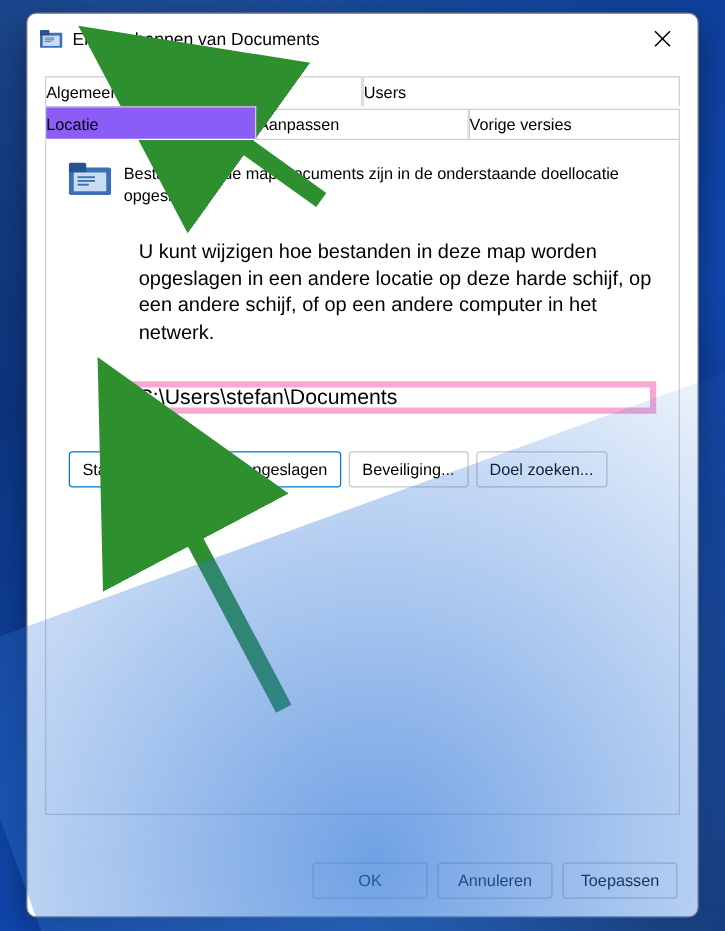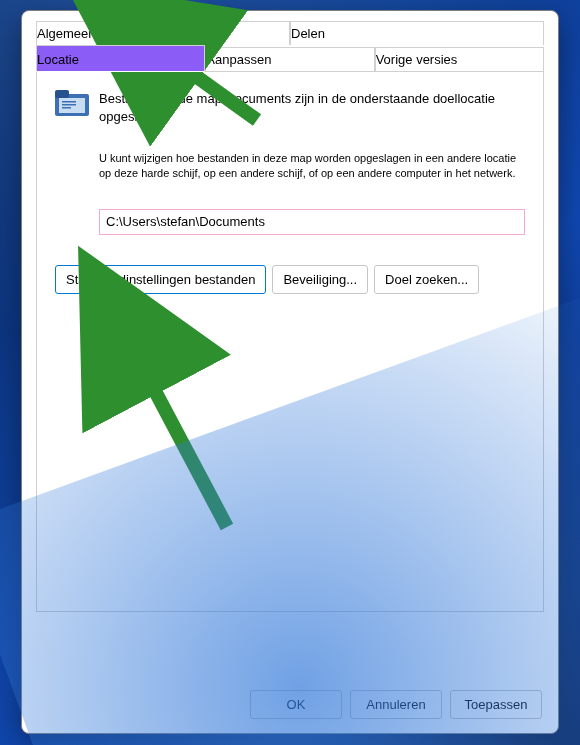--- a/index.html
+++ b/index.html
@@ -118,34 +118,34 @@
     width: 34px;
     height: 28px;
     flex-shrink: 0;
   }
   .intro-text {
     font-size: 13px;
     line-height: 1.35;
   }
 
   .desc-text {
-    font-size: 11px;
+    font-size: 16px;
     line-height: 1.35;
     margin-top: 26px;
-    margin-left: 44px;
+    margin-left: 56px;
   }
 
   .path-input {
     width: calc(100% - 44px);
     margin-left: 44px;
     margin-top: 28px;
     height: 26px;
-    border: 1px solid #f9a8d4;
+    border: 5px solid #f9a8d4;
     padding: 2px 6px;
-    font-size: 13px;
+    font-size: 17px;
     font-family: inherit;
     background: #ffffff;
   }
 
   .btn-row {
     display: flex;
     gap: 6px;
     margin-top: 30px;
     margin-left: 0;
   }
@@ -182,25 +182,44 @@
     position: absolute;
     pointer-events: none;
     overflow: visible;
   }
 </style>
 </head>
 <body>
 
 <div class="dialog">
 
+  <div class="titlebar">
+    <span class="title-icon">
+      <svg viewBox="0 0 24 20">
+        <rect x="0" y="3" width="24" height="16" rx="1" fill="#3d6fb4"></rect>
+        <rect x="0" y="0" width="10" height="6" rx="1" fill="#27528f"></rect>
+        <rect x="3" y="6" width="18" height="11" fill="#c9ddf2"></rect>
+        <rect x="5" y="8" width="10" height="1" fill="#3d6fb4"></rect>
+        <rect x="5" y="10" width="10" height="1" fill="#3d6fb4"></rect>
+        <rect x="5" y="12" width="7" height="1" fill="#3d6fb4"></rect>
+      </svg>
+    </span>
+    <span class="title-text">Eigenschappen van Documents</span>
+    <div class="close-btn">
+      <svg viewBox="0 0 14 14">
+        <line x1="1" y1="1" x2="13" y2="13" stroke="#000" stroke-width="1.3"></line>
+        <line x1="13" y1="1" x2="1" y2="13" stroke="#000" stroke-width="1.3"></line>
+      </svg>
+    </div>
+  </div>
 
   <div class="tab-container">
     <div class="tab-row row1">
       <div class="tab"><span>Algemeen</span></div>
-      <div class="tab"><span>Delen</span></div>
+      <div class="tab"><span>Users</span></div>
     </div>
     <div class="tab-row row2">
       <div class="tab active"><span>Locatie</span></div>
       <div class="tab"><span>Aanpassen</span></div>
       <div class="tab"><span>Vorige versies</span></div>
     </div>
 
     <div class="tab-pane">
       <div class="intro-row">
         <span class="folder-icon-large">
@@ -214,21 +233,21 @@
           </svg>
         </span>
         <div class="intro-text">Bestanden in de map Documents zijn in de onderstaande doellocatie opgeslagen.</div>
       </div>
 
       <div class="desc-text">U kunt wijzigen hoe bestanden in deze map worden opgeslagen in een andere locatie op deze harde schijf, op een andere schijf, of op een andere computer in het netwerk.</div>
 
       <input class="path-input" type="text" value="C:\Users\stefan\Documents" style="">
 
       <div class="btn-row">
-        <button class="btn highlight">Standaardinstellingen bestanden</button>
+        <button class="btn highlight">Standaardinstellingen opgeslagen</button>
         <button class="btn">Beveiliging...</button>
         <button class="btn">Doel zoeken...</button>
       </div>
 
       
       <svg class="annotation-svg" style="left:110px; top:-32px;" width="130" height="100">
         <defs>
           <marker id="ah1" markerWidth="14" markerHeight="14" refX="3" refY="6" orient="auto">
             <path d="M0,0 L12,6 L0,12 Z" fill="#2e8f2e"></path>
           </marker>

